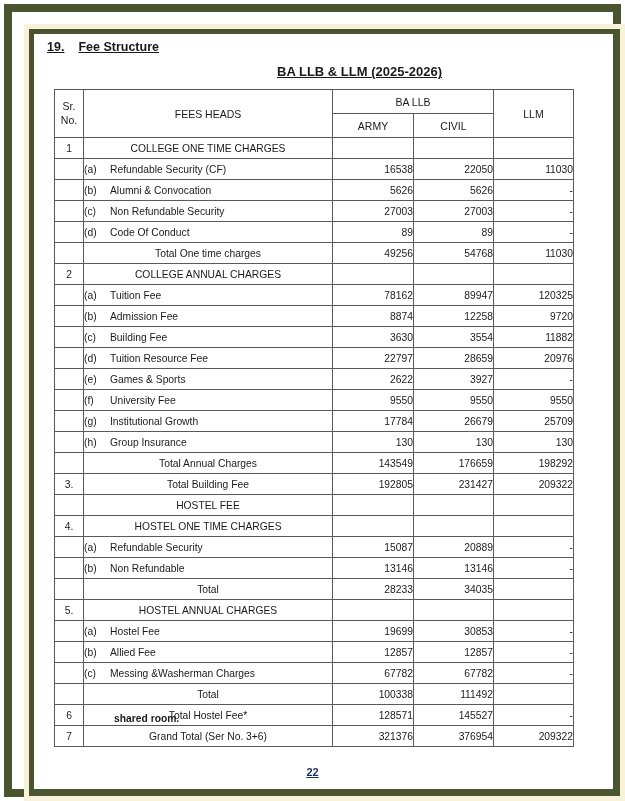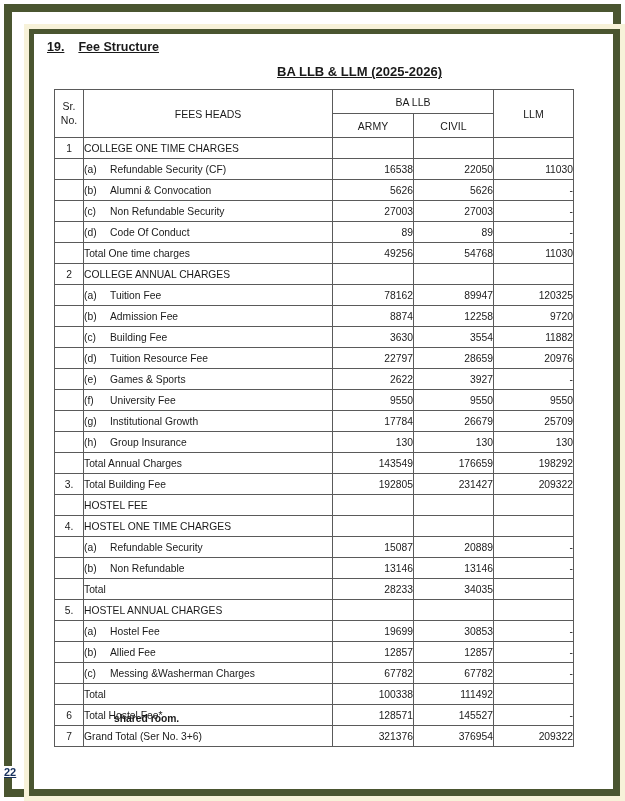--- a/index.html
+++ b/index.html
@@ -130,20 +130,21 @@
     font-size: 10.3px;
     height: 20px;
   }
   td.label {
     padding-left: 7px;
     height: 20px;
     white-space: nowrap;
   }
   td.label.section {
     font-weight: bold;
+    text-align: center;
   }
   td.label .sub-mark {
     display: inline-block;
     width: 26px;
   }
   td.num {
     text-align: right;
     padding-right: 9px;
     height: 20px;
   }
@@ -178,21 +179,21 @@
   .note-line.cont {
     padding-left: 60px;
   }
 
   
   #page-number {
     position: absolute;
     left: 0;
     top: 766px;
     width: 625px;
-    text-align: left;
+    text-align: center;
     font-size: 11px;
     font-weight: bold;
     color: #16305c;
     z-index: 5;
   }
   #page-number span {
     background: #ffffff;
     padding: 0 4px;
     text-decoration: underline;
   }

